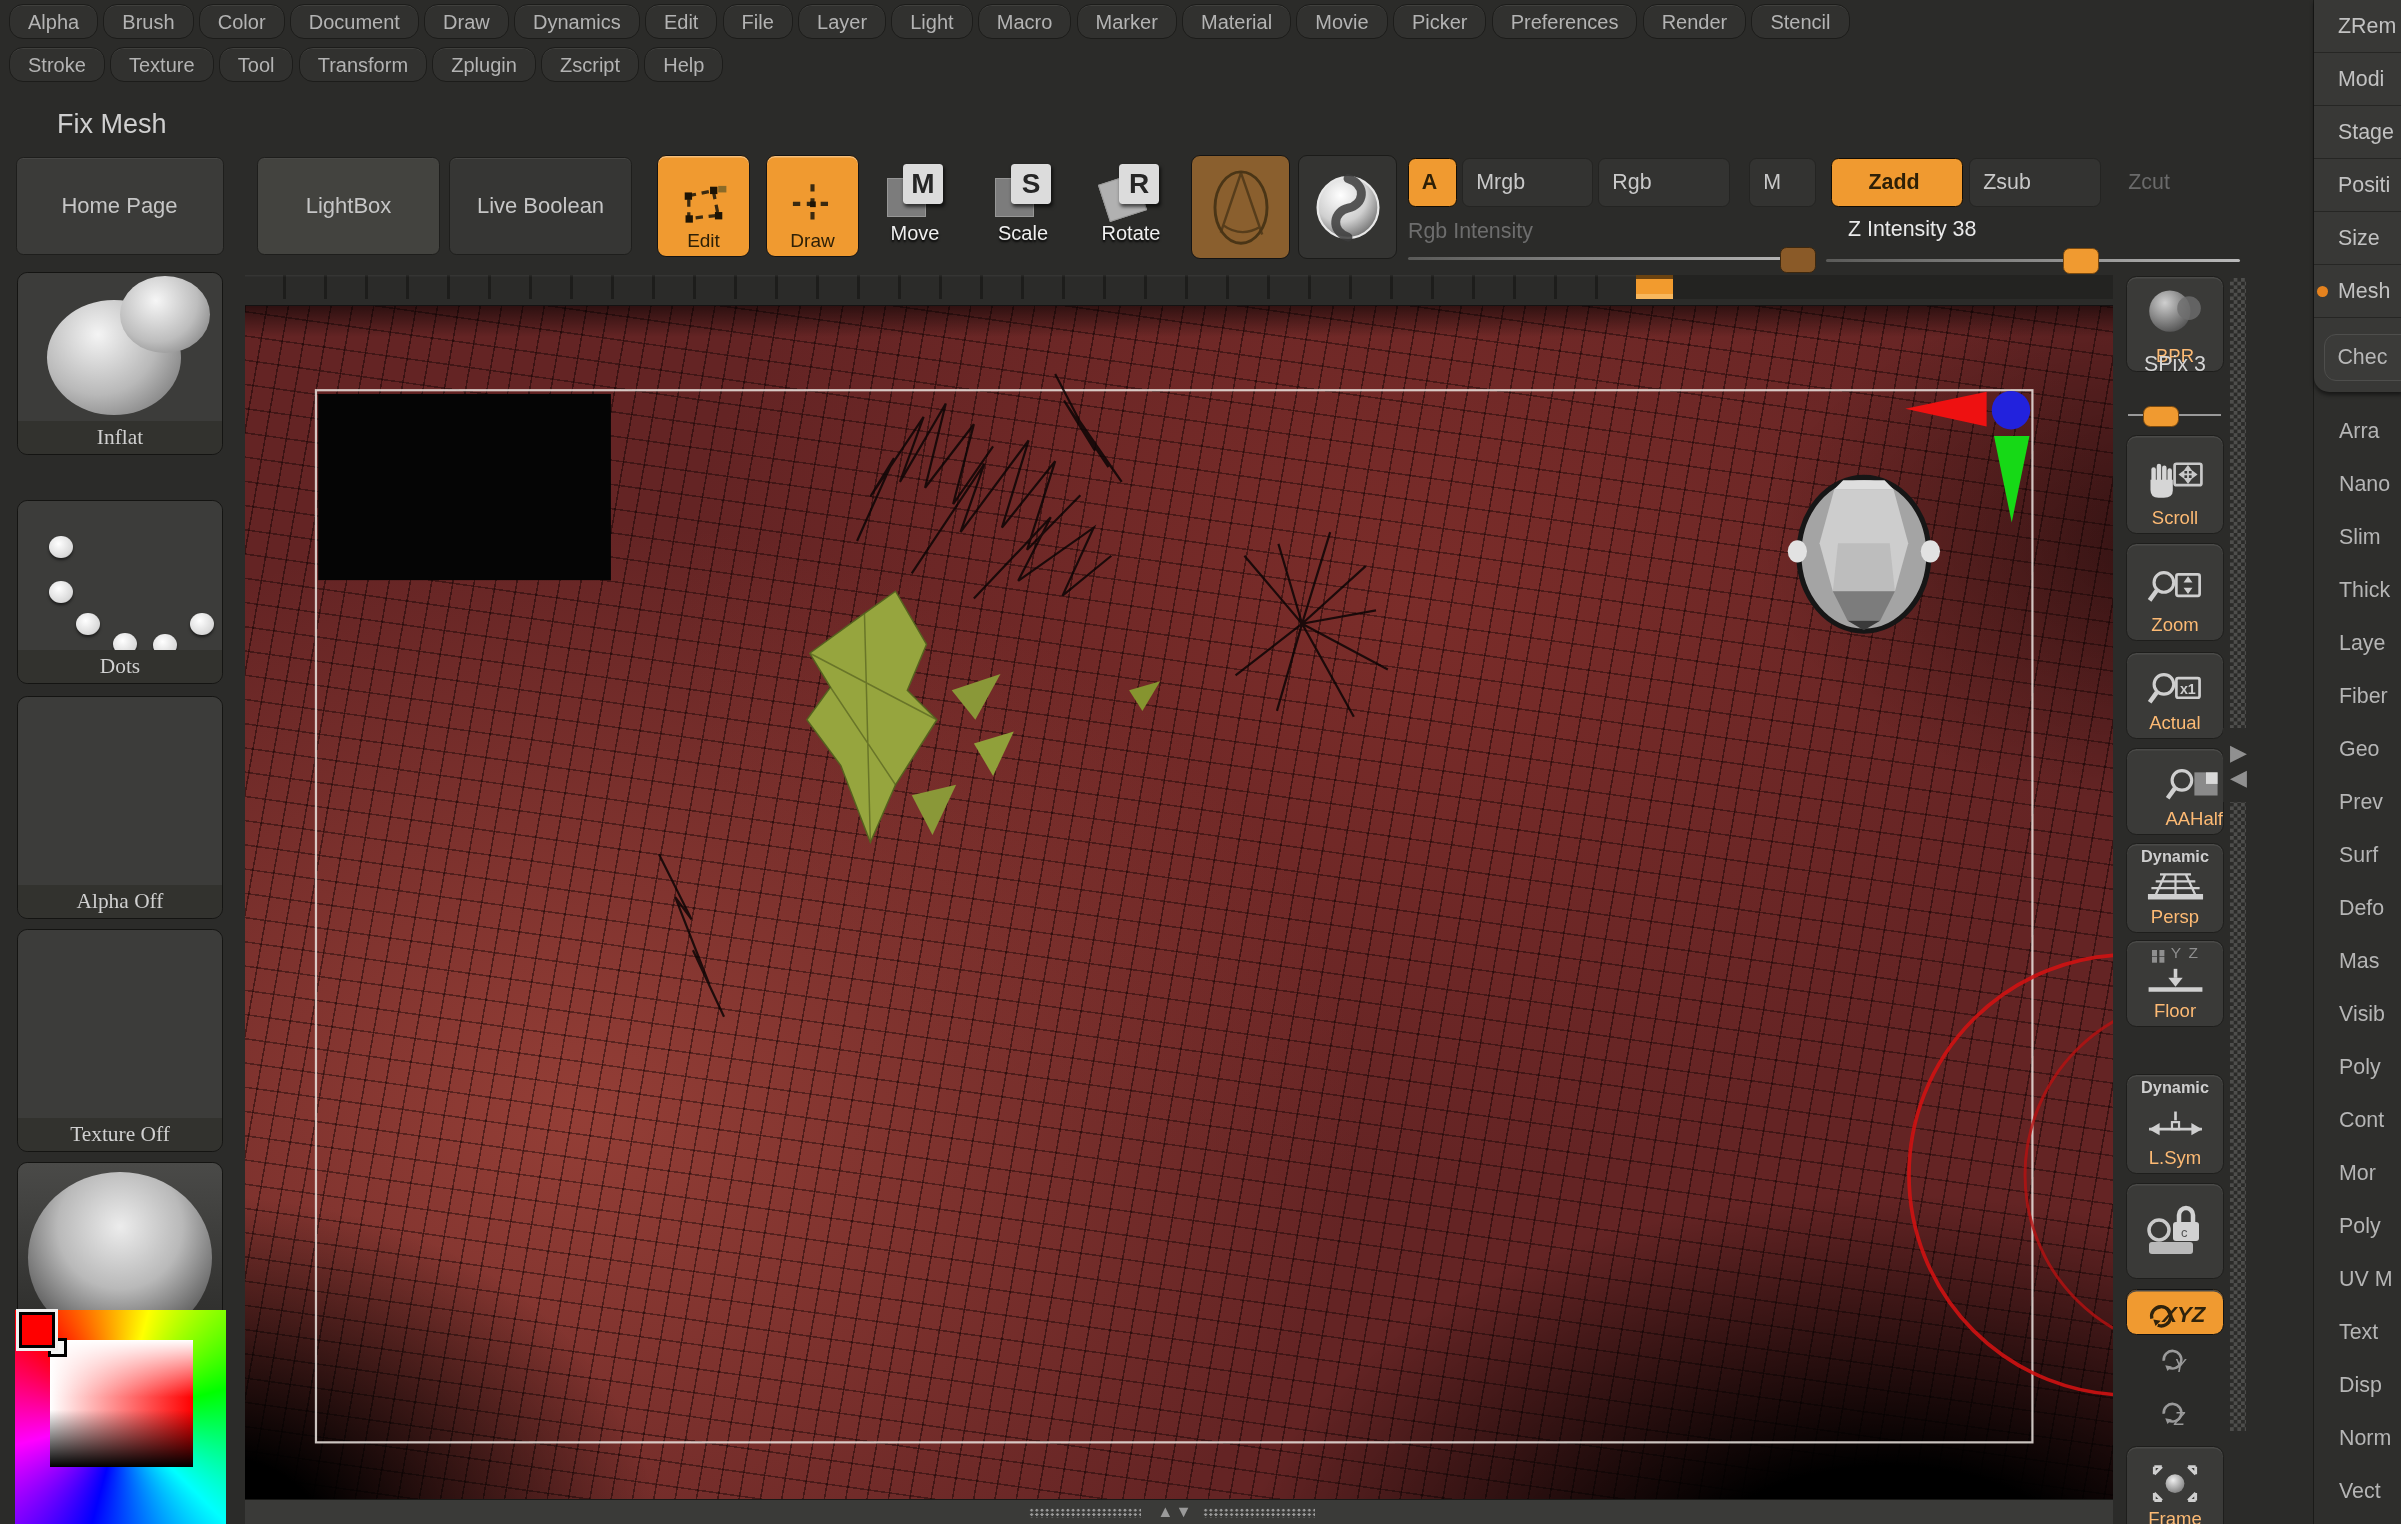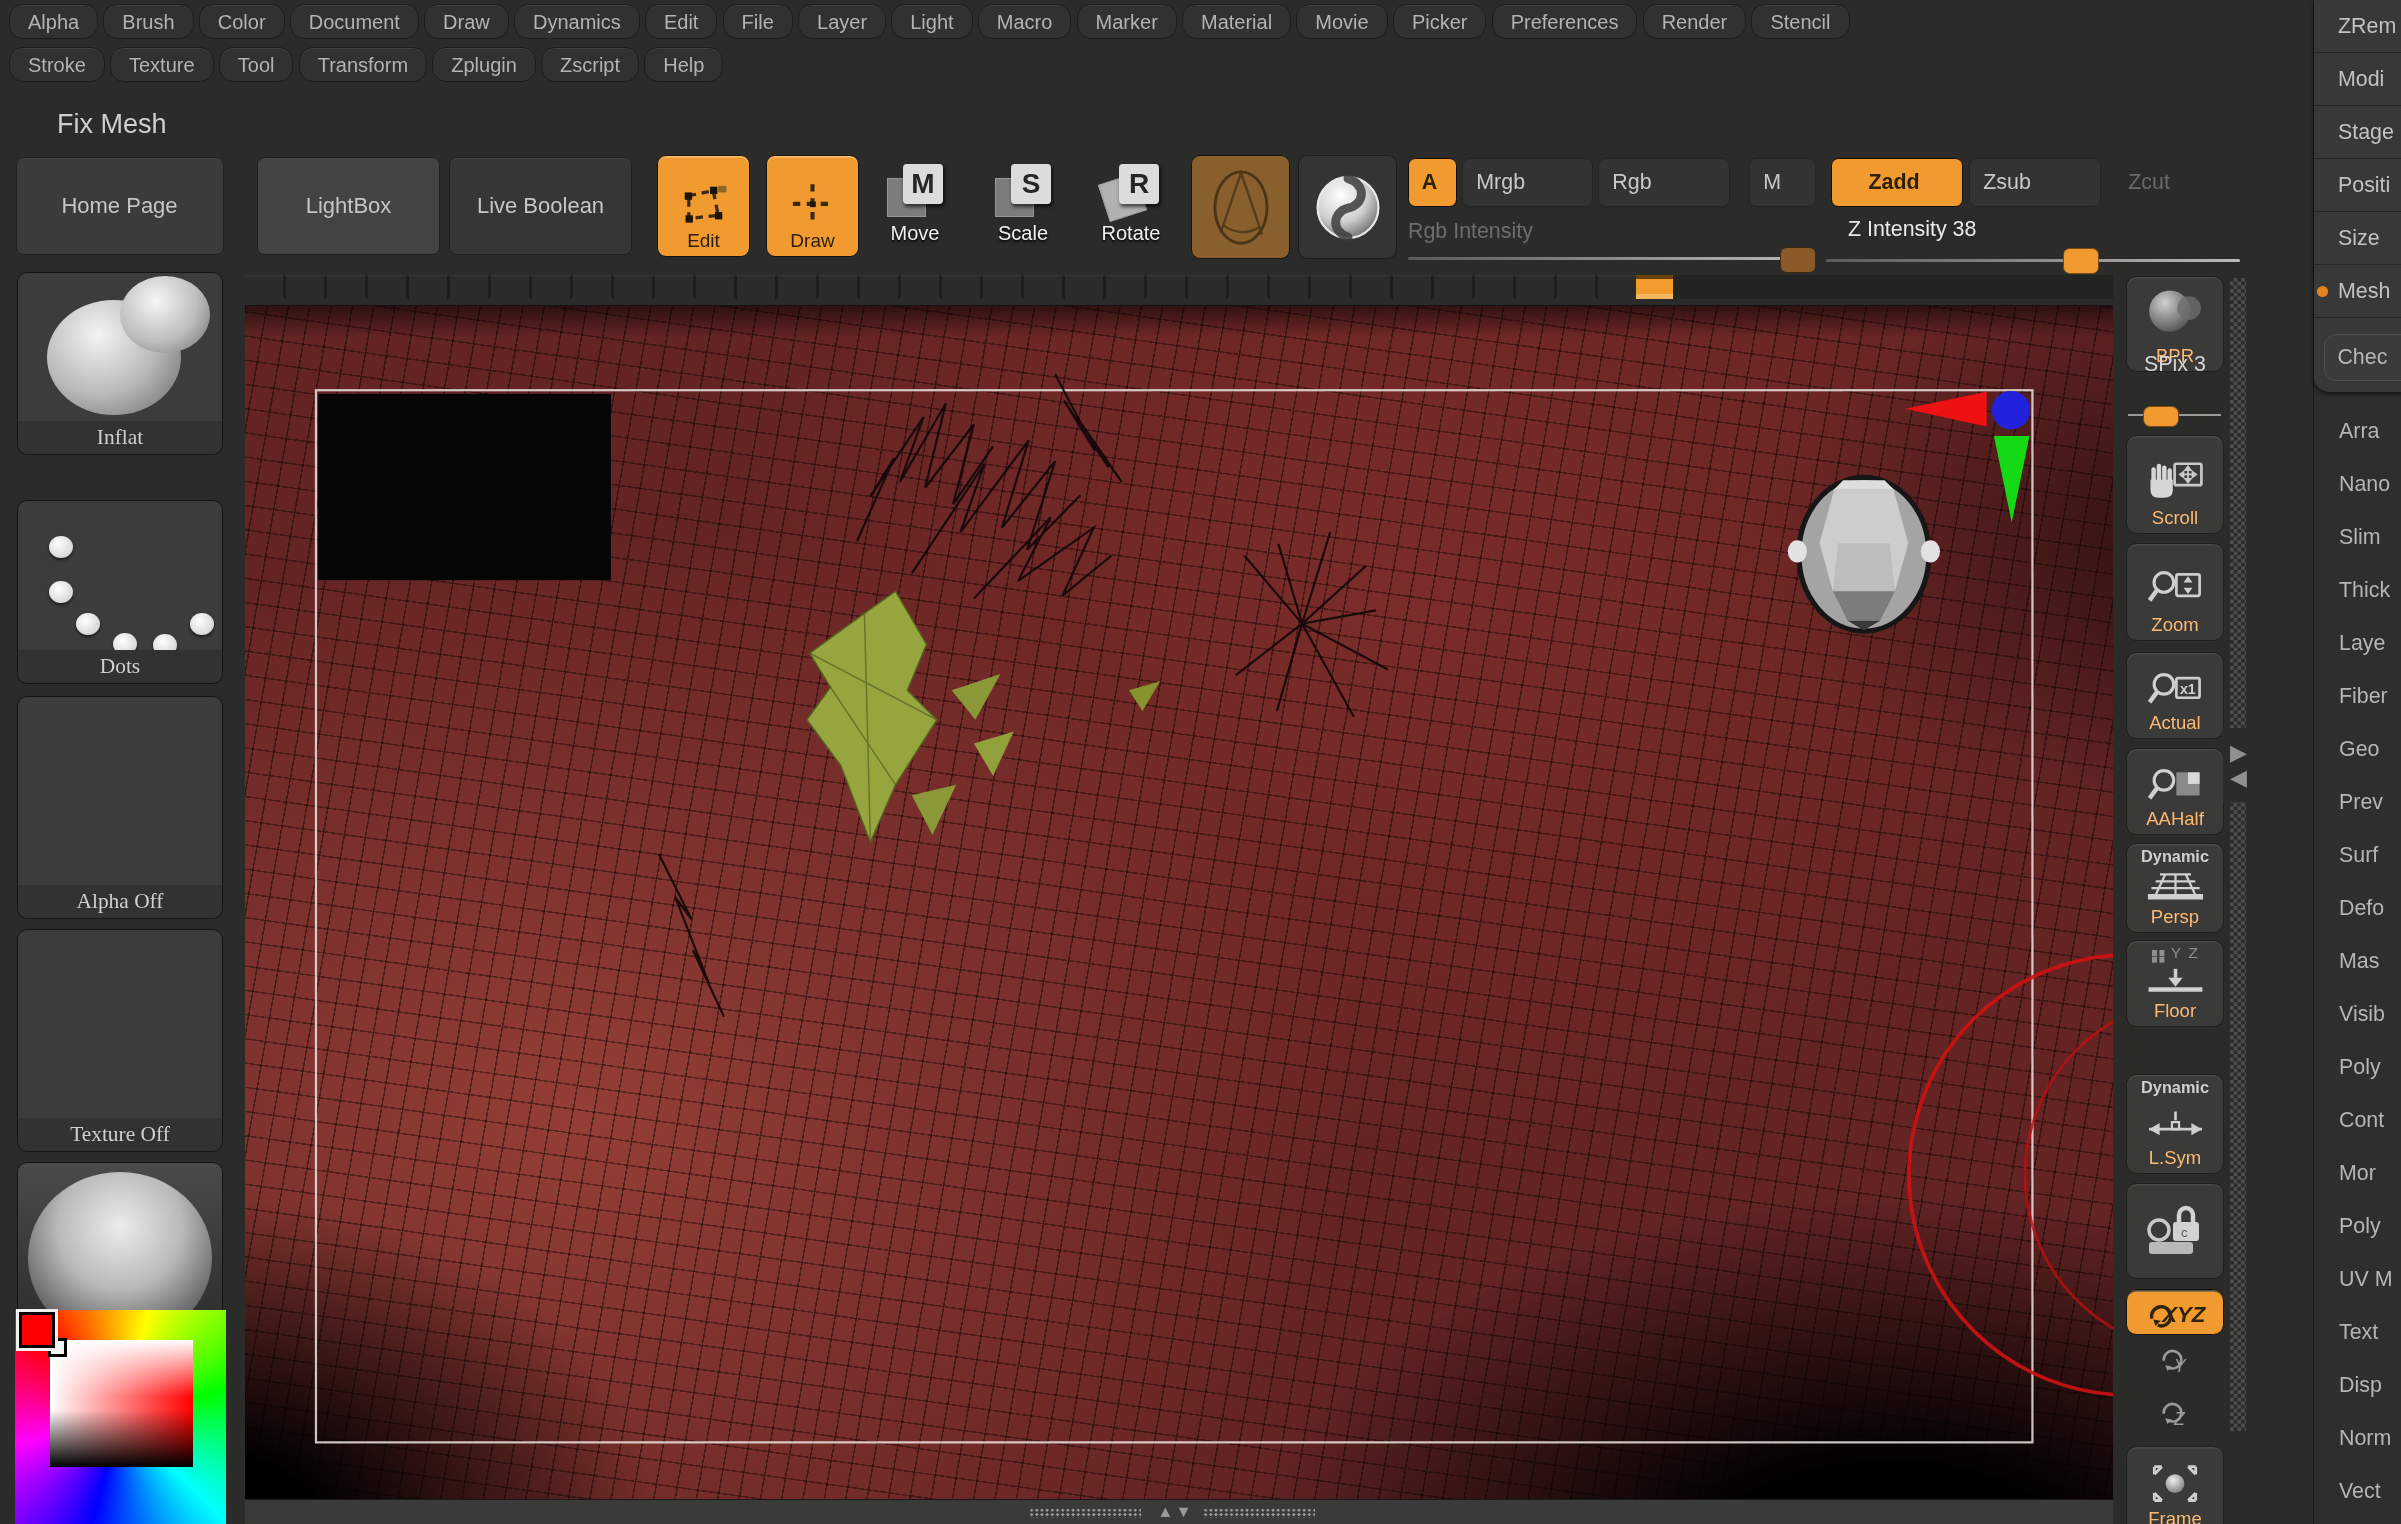--- a/index.html
+++ b/index.html
@@ -118,21 +118,21 @@
   
   .shelf-btn{position:absolute;left:2126px;width:98px;background:#3a3a38;border:0.7px solid #1e1e1c;border-radius:10.4px;
     box-shadow:inset 0 1.5px 0 #4a4a48;display:flex;flex-direction:column;align-items:center;justify-content:flex-end;
     padding-bottom:4.4px;box-sizing:border-box;color:#d2d2d2;font-size:18.5px;}
   .shelf-btn .s-label{color:#fdba74;}
   .shelf-tag{font-weight:bold;font-size:16.3px;color:#cfcfcf;margin-bottom:1.5px;}
   #sb-bpr{top:276px;height:96px;}
   #sb-scroll{top:435px;height:99px;}
   #sb-zoom{top:543px;height:98px;}
   #sb-actual{top:652px;height:87px;}
-  #sb-aahalf{top:748px;height:87px;}
+  #sb-aahalf{top:748px;height:87px;align-items:flex-end;}
   #sb-persp{top:843px;height:90px;justify-content:space-between;padding-top:3px;}
   #sb-floor{top:940px;height:87px;justify-content:space-between;padding-top:3px;}
   #sb-lsym{top:1074px;height:100px;justify-content:space-between;padding-top:3px;}
   #sb-camlock{top:1183px;height:96px;justify-content:center;}
   #sb-xyz{top:1289px;height:46px;background:#f09a30;border:1.5px solid #131313;justify-content:center;padding-bottom:0;}
   #sb-frame{top:1446px;height:89px;}
   .mini-rot{position:absolute;left:2126px;width:98px;display:flex;justify-content:center;}
   #rot-y{top:1340px;} #rot-z{top:1393px;}
   #spix-label{position:absolute;left:2126px;top:352px;width:98px;text-align:center;color:#d5d5d5;font-size:21.4px;}
   #spix-track{position:absolute;left:2128px;top:414px;width:93px;height:2.2px;background:#9a9a9a;}

